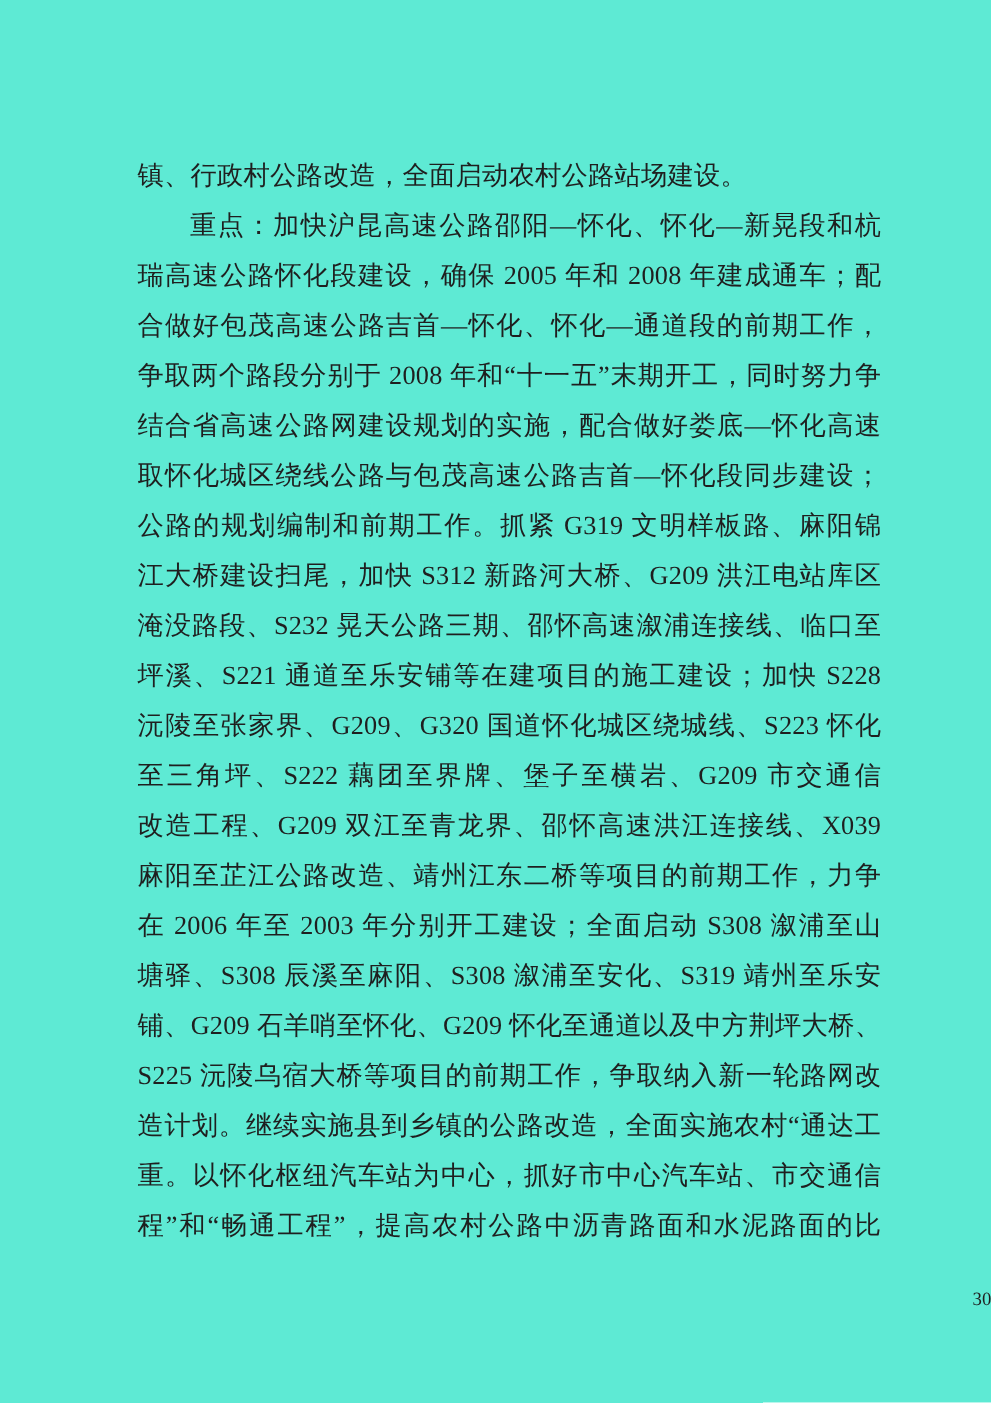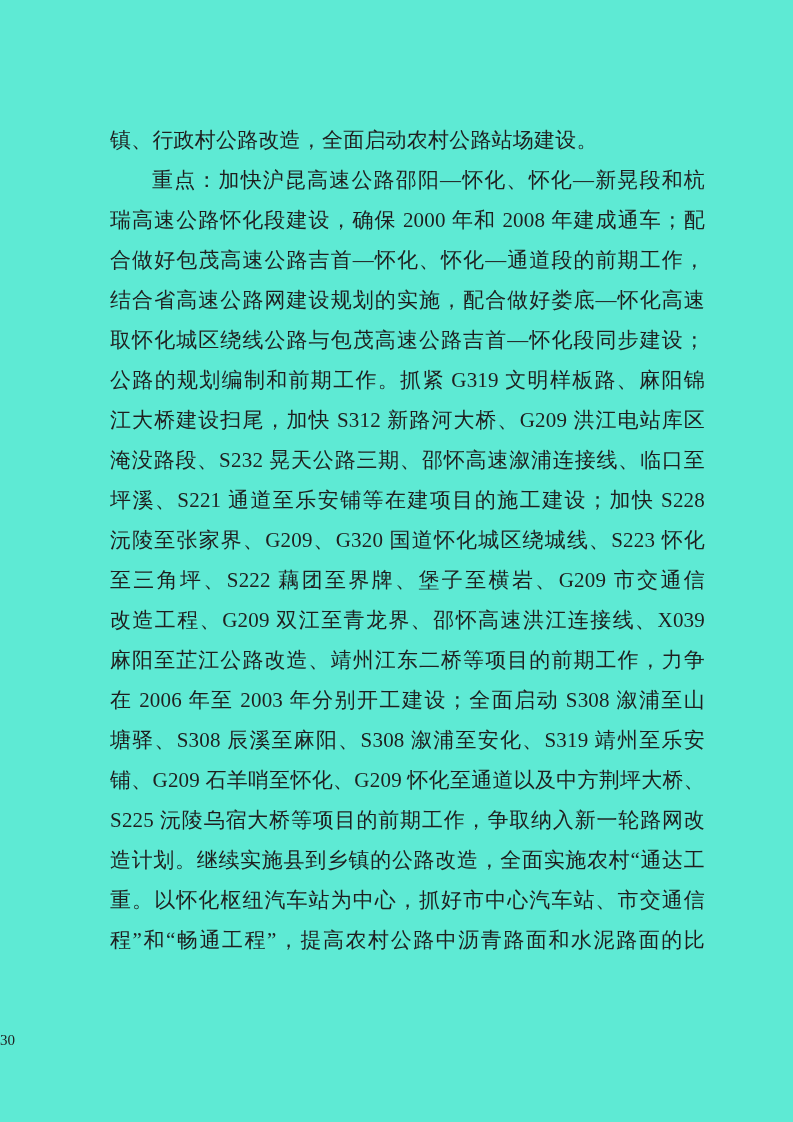--- a/index.html
+++ b/index.html
@@ -36,34 +36,35 @@
     text-align-last: left;
   }
   .line.indent {
     text-indent: 2em;
   }
   .page-number {
     position: absolute;
     left: 0;
     top: 1032px;
     width: 100%;
-    text-align: left;
+    text-align: right;
     font-size: 15px;
     color: #1f1f1f;
   }
 </style>
 </head>
 <body>
 
 <div class="page">
   <div class="text-block">
       <div class="line para-end">镇、行政村公路改造，全面启动农村公路站场建设。</div>
       <div class="line indent">重点：加快沪昆高速公路邵阳—怀化、怀化—新晃段和杭</div>
-      <div class="line">瑞高速公路怀化段建设，确保 2000 年和 2008 年建成通车；配</div>
+      <div class="line">瑞高速公路怀化段建设，确保 2005 年和 2008 年建成通车；配</div>
       <div class="line">合做好包茂高速公路吉首—怀化、怀化—通道段的前期工作，</div>
+      <div class="line">争取两个路段分别于 2008 年和“十一五”末期开工，同时努力争</div>
       <div class="line">结合省高速公路网建设规划的实施，配合做好娄底—怀化高速</div>
       <div class="line">取怀化城区绕线公路与包茂高速公路吉首—怀化段同步建设；</div>
       <div class="line">公路的规划编制和前期工作。抓紧 G319 文明样板路、麻阳锦</div>
       <div class="line">江大桥建设扫尾，加快 S312 新路河大桥、G209 洪江电站库区</div>
       <div class="line">淹没路段、S232 晃天公路三期、邵怀高速溆浦连接线、临口至</div>
       <div class="line">坪溪、S221 通道至乐安铺等在建项目的施工建设；加快 S228</div>
       <div class="line">沅陵至张家界、G209、G320 国道怀化城区绕城线、S223 怀化</div>
       <div class="line">至三角坪、S222 藕团至界牌、堡子至横岩、G209 市交通信</div>
       <div class="line">改造工程、G209 双江至青龙界、邵怀高速洪江连接线、X039</div>
       <div class="line">麻阳至芷江公路改造、靖州江东二桥等项目的前期工作，力争</div>

